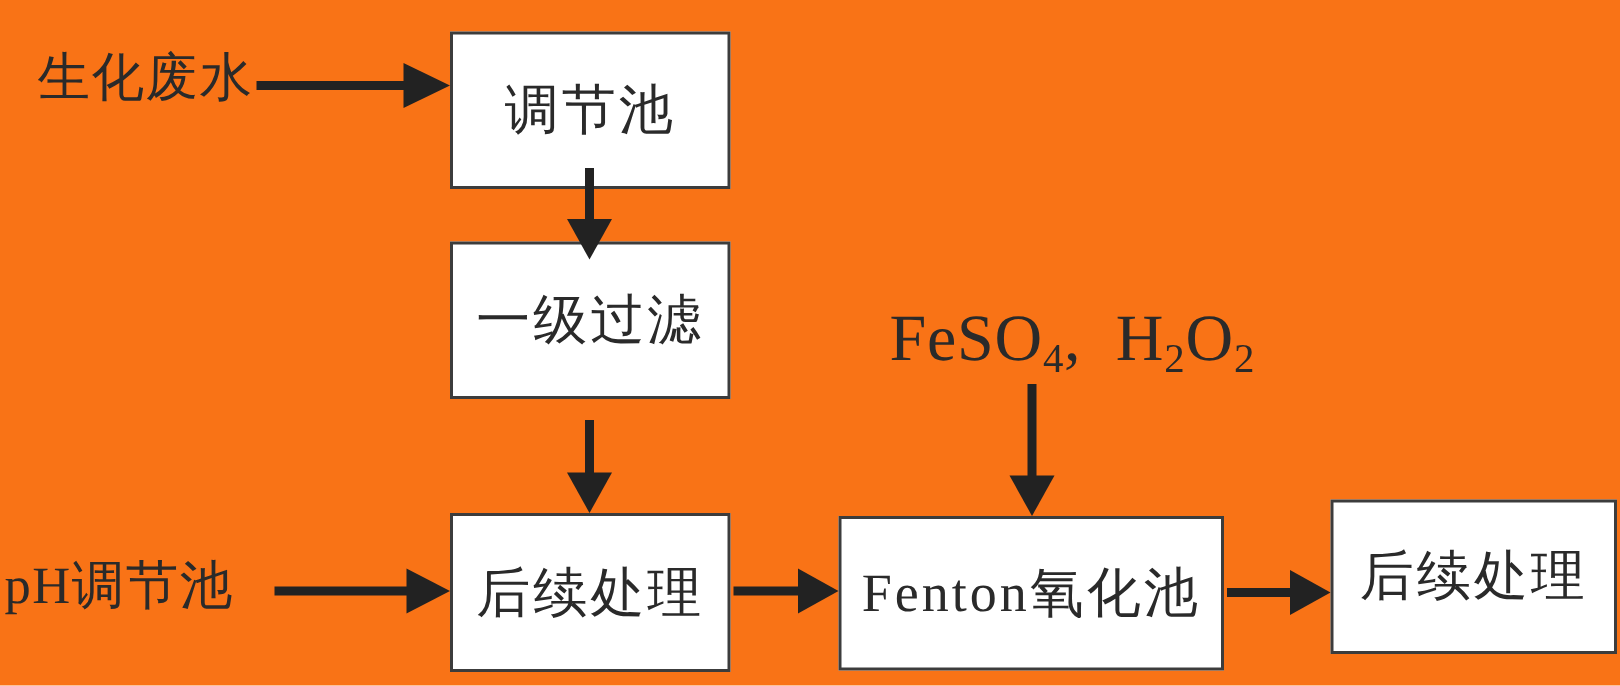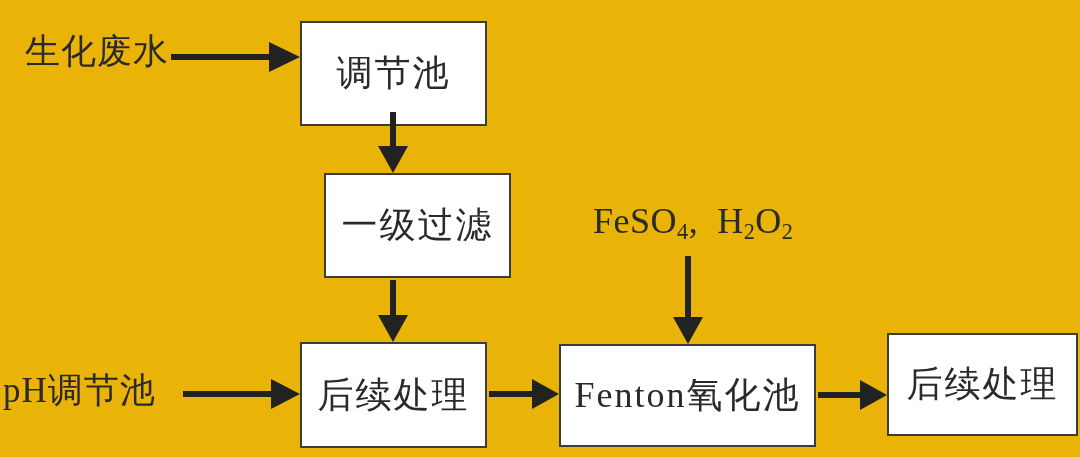--- a/index.html
+++ b/index.html
@@ -1,51 +1,51 @@
 <!DOCTYPE html>
 <html><head>
 <meta charset="utf-8">
 <style>
   * { margin: 0; padding: 0; box-sizing: border-box; }
   html, body { background: #ffffff; }
   .canvas {
     position: relative;
     width: 1080px;
     height: 457px;
-    background: #eab308;
+    background: #f97316;
     font-family: "Liberation Serif", "DejaVu Serif", serif;
     color: #2a2a2a;
     overflow: hidden;
   }
   .node {
     position: absolute;
     border: 2px solid #3c3c3c;
     background: #ffffff;
     display: flex;
     align-items: center;
     justify-content: center;
     font-size: 36px;
     letter-spacing: 2px;
     white-space: nowrap;
   }
   .node-regulate { left: 300px; top: 21px;   width: 187px; height: 105px; }
-  .node-filter   { left: 300px; top: 173px; width: 187px; height: 105px; margin-left: 24px; }
+  .node-filter   { left: 300px; top: 161px; width: 187px; height: 105px; }
   .node-ph       { left: 300px; top: 342px; width: 187px; height: 106px; }
   .node-fenton   { left: 559px; top: 344px; width: 257px; height: 103px; }
   .node-post     { left: 887px; top: 333px; width: 191px; height: 103px; }
   .flabel {
     position: absolute;
     font-size: 35px;
     letter-spacing: 1px;
     white-space: pre;
     line-height: 1.1;
   }
   .label-biochem  { left: 25px;  top: 33px; }
   .label-acid     { left: 3px;   top: 372px; }
-  .label-reagents { left: 593px; top: 202px; font-size: 36px; letter-spacing: 0.5px; }
+  .label-reagents { left: 593px; top: 202px; font-size: 44px; letter-spacing: 0.5px; }
   .label-reagents sub {
     font-size: 0.62em;
     vertical-align: baseline;
     position: relative;
     top: 0.28em;
   }
   .arrows { position: absolute; left: 0; top: 0; width: 1080px; height: 457px; }
   .arrows line { stroke: #222222; stroke-width: 6; }
   .arrows polygon { fill: #222222; stroke: none; }
 </style>

